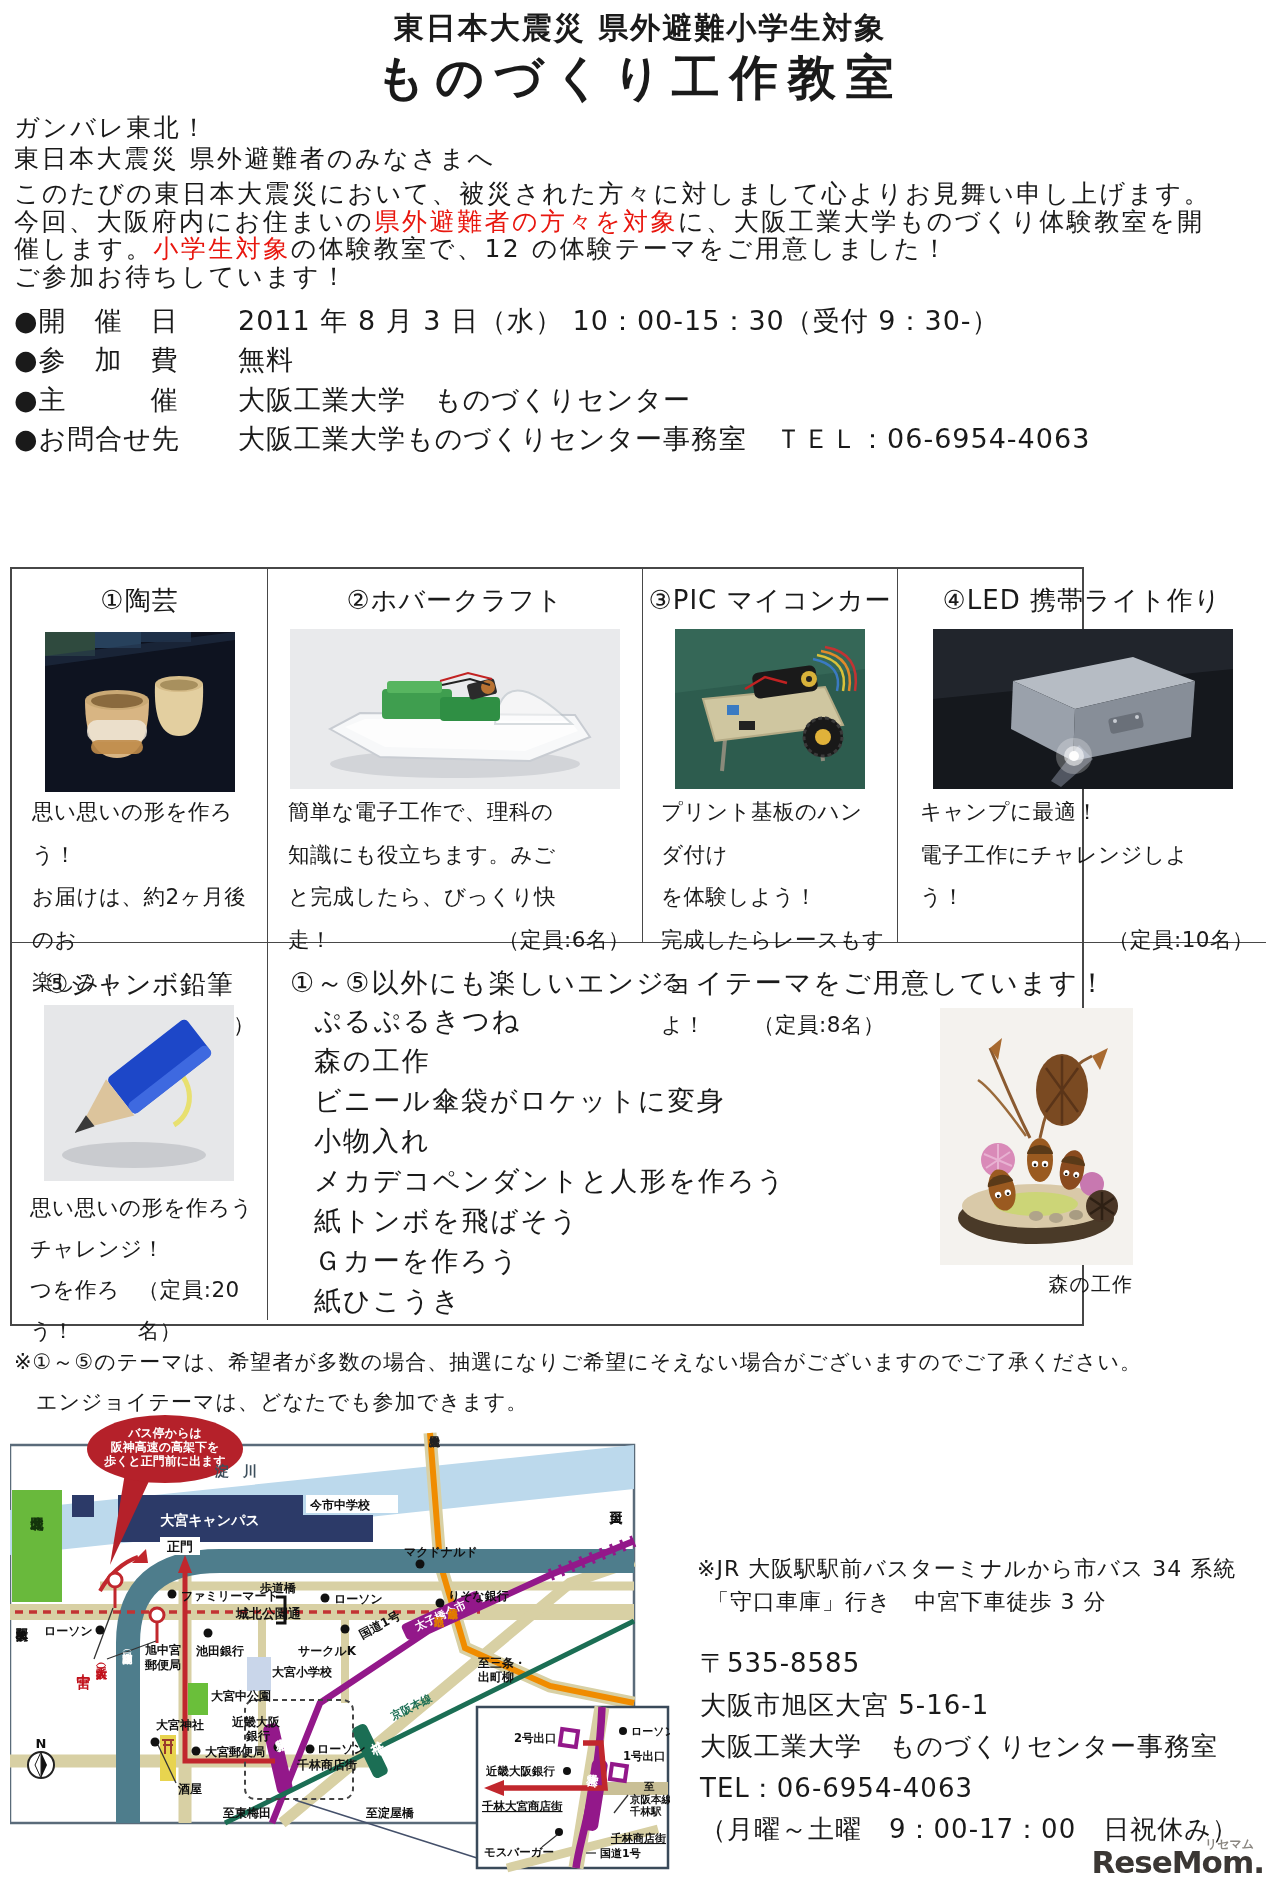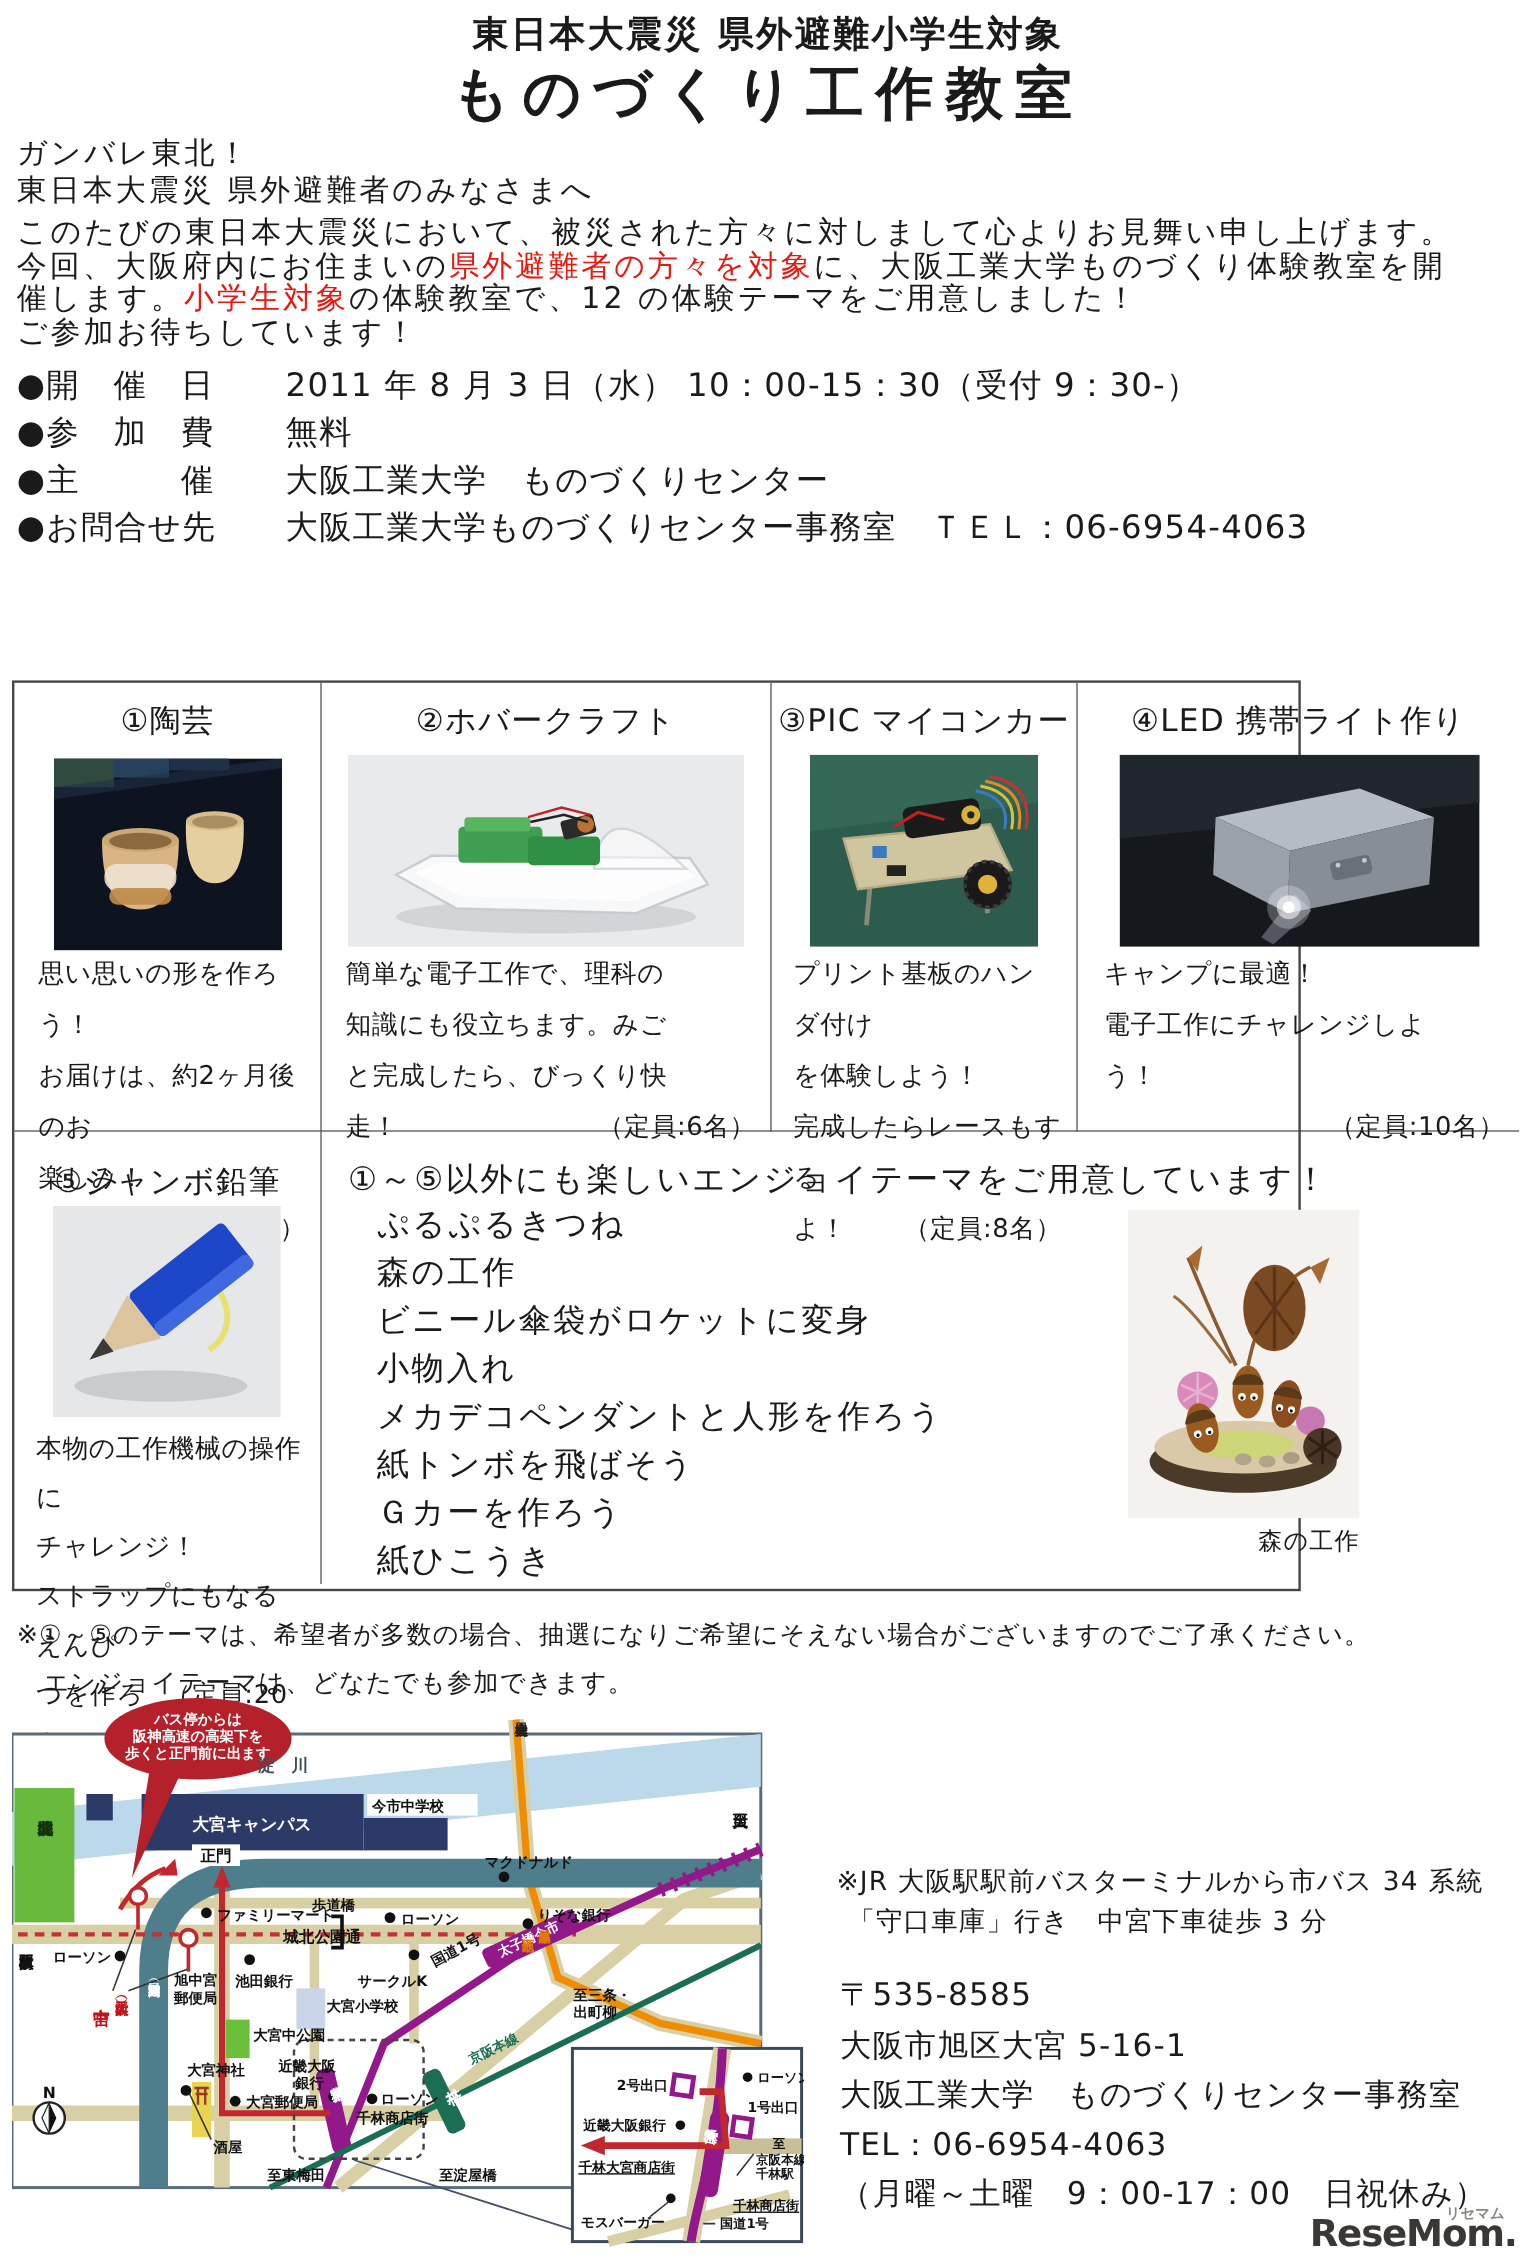--- a/index.html
+++ b/index.html
@@ -200,23 +200,22 @@
         <ellipse cx="90" cy="150" rx="72" ry="13" fill="#c9cbcf"></ellipse>
         <path d="M118,58 C150,66 154,106 130,120" fill="none" stroke="#e8e070" stroke-width="5"></path>
         <g transform="translate(92,80) rotate(142)">
           <rect x="-80" y="-23" width="100" height="46" rx="5" fill="#1d47c8"></rect>
           <rect x="-80" y="-23" width="100" height="13" rx="5" fill="#4a74e8" opacity="0.75"></rect>
           <polygon points="20,-23 20,23 72,0" fill="#dcc49c"></polygon>
           <polygon points="58,-7 58,7 78,0" fill="#3a3a3a"></polygon>
         </g>
       </svg>
       <div class="desc desc2" style="left:18px;top:244px">
-        <div>本物の工作機械の操作に</div>
+        <div>思い思いの形を作ろう</div>
           <div>チャレンジ！</div>
-          <div>ストラップにもなるえんぴ</div>
         <div class="cap-row">
             <span>つを作ろう！</span>
             <span>（定員:20名）</span>
           </div>
       </div>
     </div>
 
     <div class="cell noR noB" style="grid-column:2 / span 3">
       <div class="enjoy-head">①～⑤以外にも楽しいエンジョイテーマをご用意しています！</div>
       <div id="enjoy-list">

